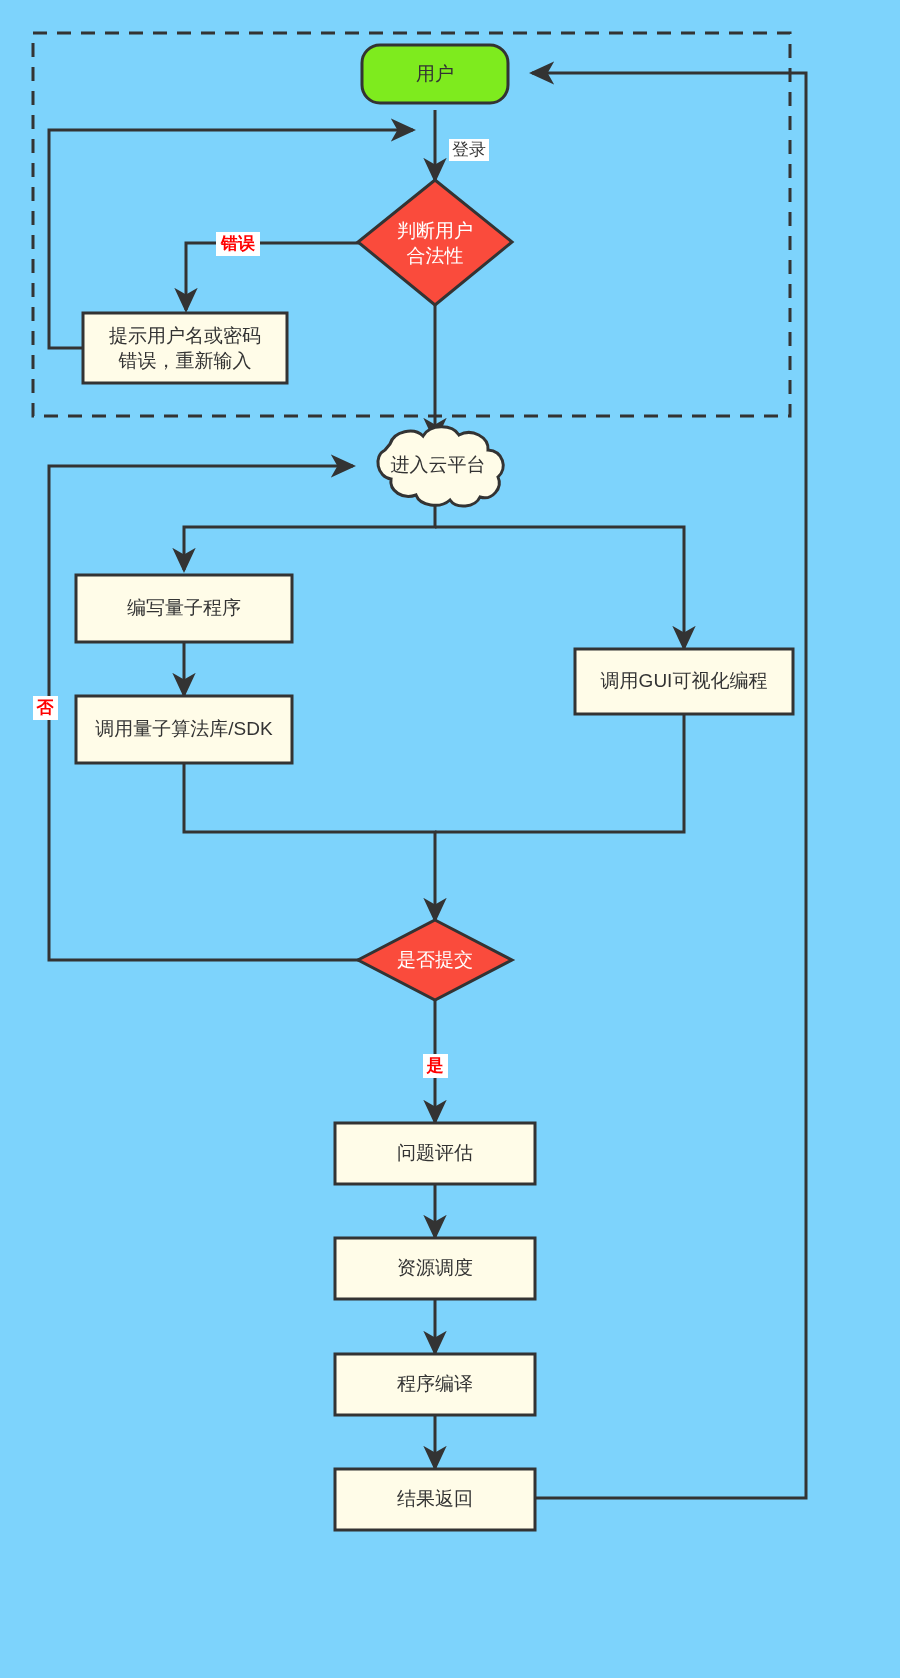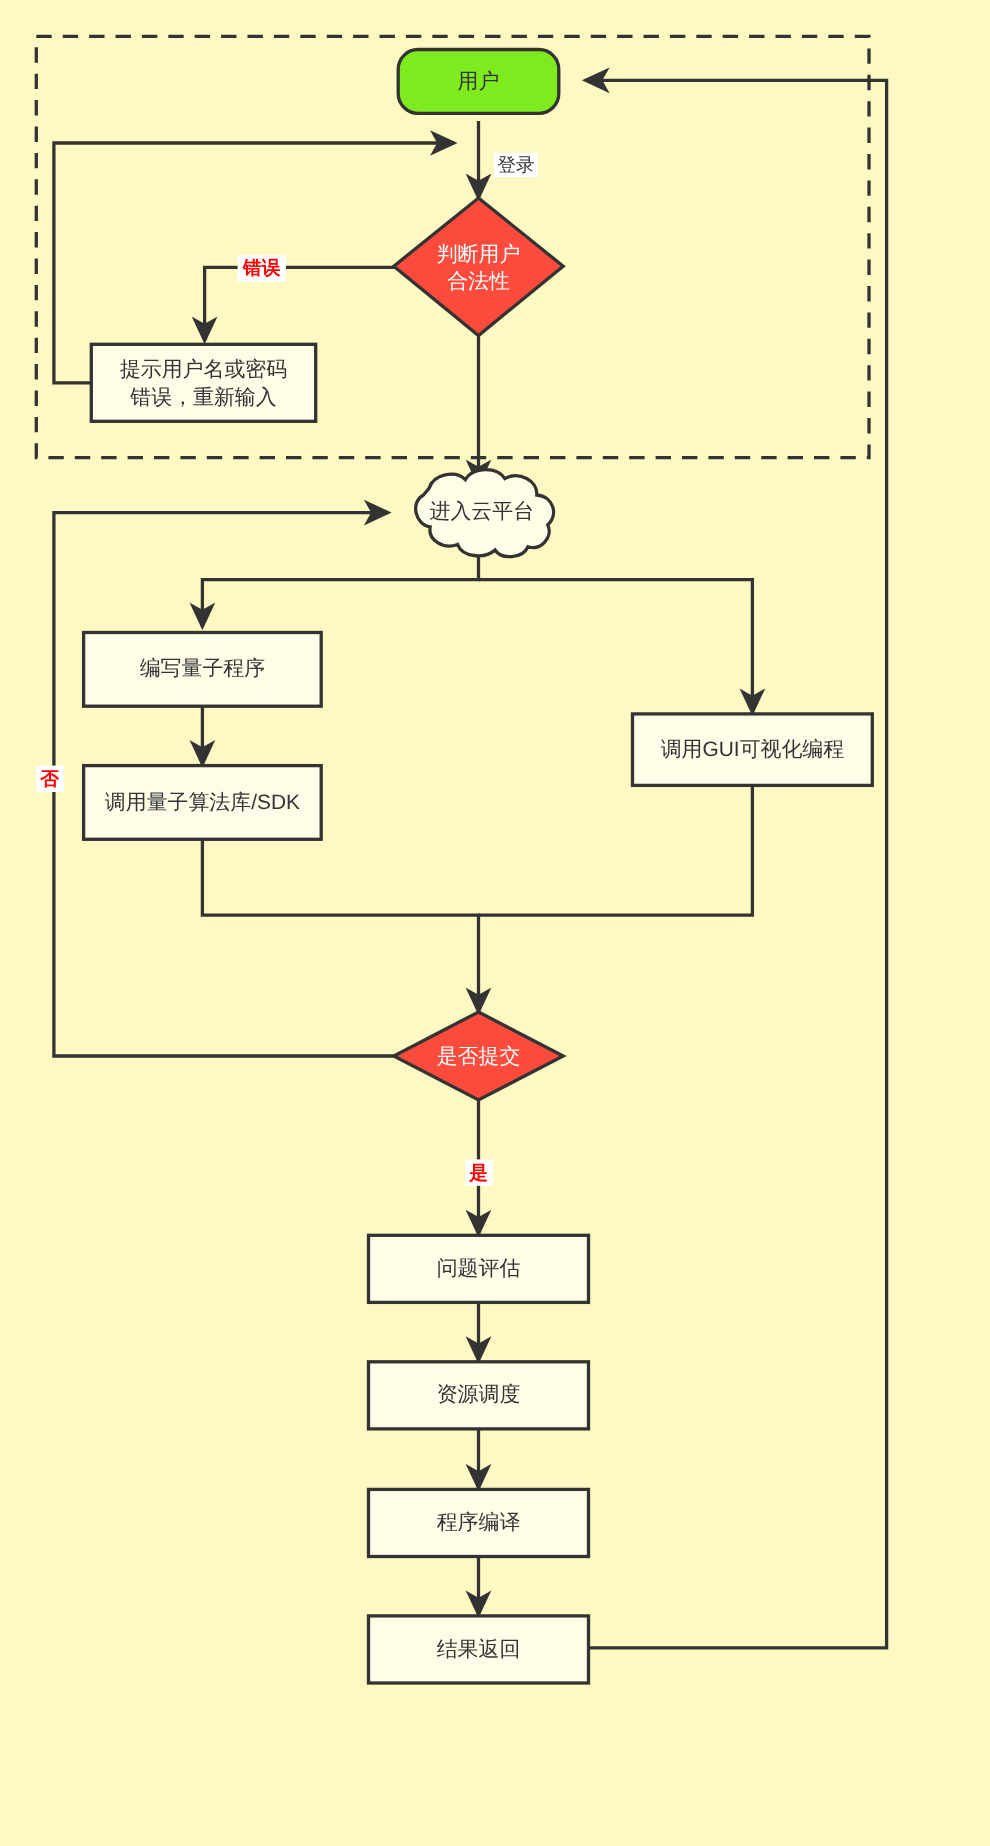--- a/index.html
+++ b/index.html
@@ -10,21 +10,21 @@
   body {
     width: 900px;
     height: 1678px;
     font-family: "Liberation Sans", "DejaVu Sans", sans-serif;
     overflow: hidden;
   }
   #diagram-root {
     position: relative;
     width: 900px;
     height: 1678px;
-    background: #fef9c3;
+    background: #7dd3fc;
   }
   svg#flowchart {
     display: block;
     width: 900px;
     height: 1678px;
   }
   .node-text {
     font-family: "Liberation Sans", "DejaVu Sans", sans-serif;
     font-size: 19px;
     fill: #333333;

